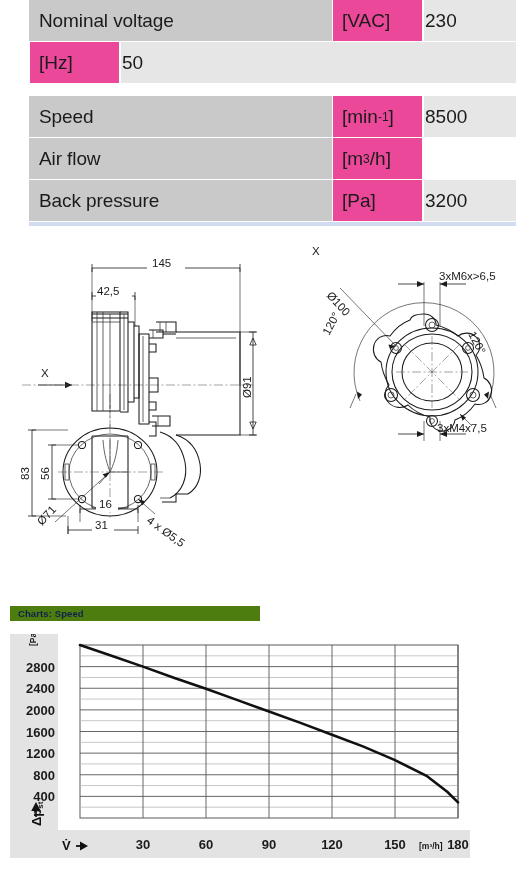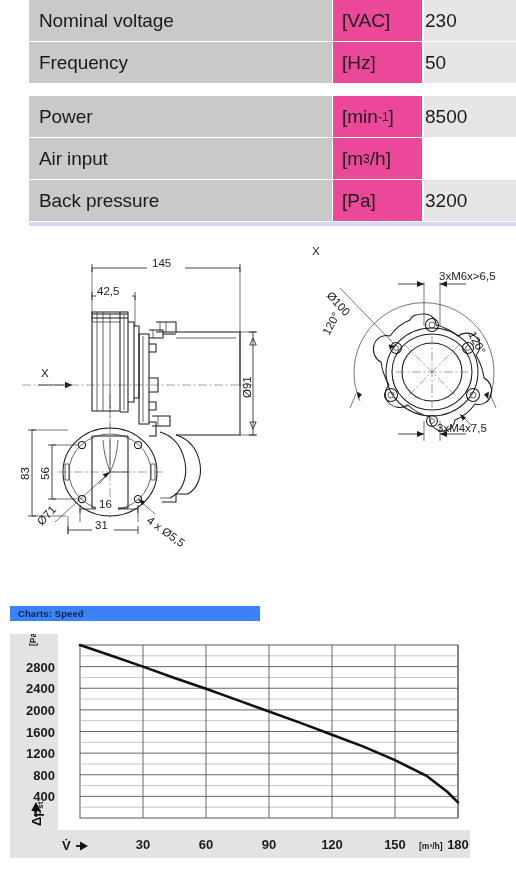--- a/index.html
+++ b/index.html
@@ -59,21 +59,21 @@
     position:relative;
     width:516px;height:330px;
     background:#ffffff;
   }
   .drawings svg{display:block;}
 
   
   .chart-title-bar{
     position:absolute;left:10px;top:606px;
     width:250px;height:15px;
-    background:#3b82f6;
+    background:#4d7c0f;
     display:flex;align-items:center;
     padding-left:8px;
     box-sizing:border-box;
   }
   .chart-title-bar span{
     font-size:9.5px;font-weight:bold;color:#10224c;
     letter-spacing:0.1px;
   }
 
   .chart-wrap{
@@ -106,40 +106,39 @@
 
 <div class="spec-table">
 
   <div class="spec-row">
     <div class="cell-name">Nominal voltage</div>
     <div class="cell-unit">[VAC]</div>
     <div class="cell-value">230</div>
   </div>
 
   <div class="spec-row">
-    <div class="cell-name">Frequency</div>
     <div class="cell-unit">[Hz]</div>
     <div class="cell-value">50</div>
   </div>
 
   <div class="spec-gap"></div>
 
   <div class="spec-row">
-    <div class="cell-name">Power</div>
+    <div class="cell-name">Speed</div>
     <div class="cell-unit">
         <span>[min</span>
         <sup>-1</sup>
         <span>]</span>
       </div>
     <div class="cell-value">8500</div>
   </div>
 
 
   <div class="spec-row">
-    <div class="cell-name">Air input</div>
+    <div class="cell-name">Air flow</div>
     <div class="cell-unit">
         <span>[m</span>
         <sup>3</sup>
         <span>/h]</span>
       </div>
   </div>
 
   <div class="spec-row">
     <div class="cell-name">Back pressure</div>
     <div class="cell-unit">[Pa]</div>

